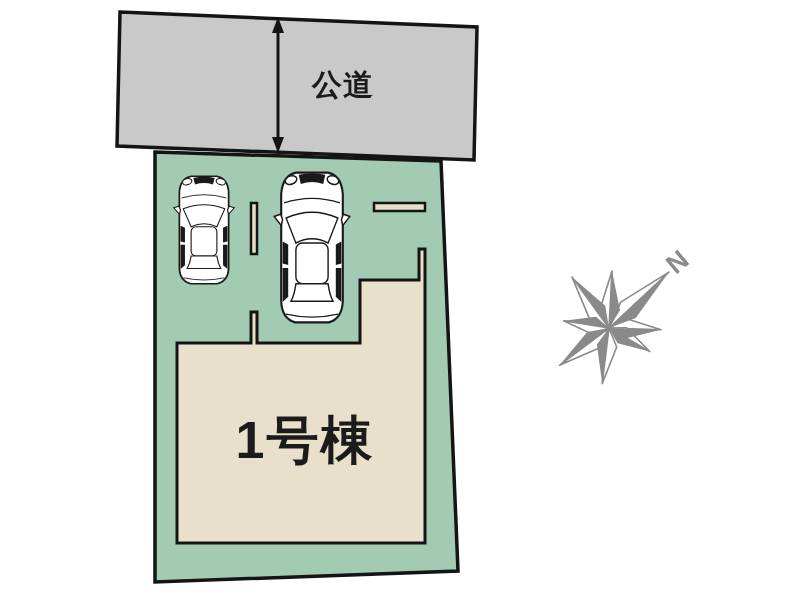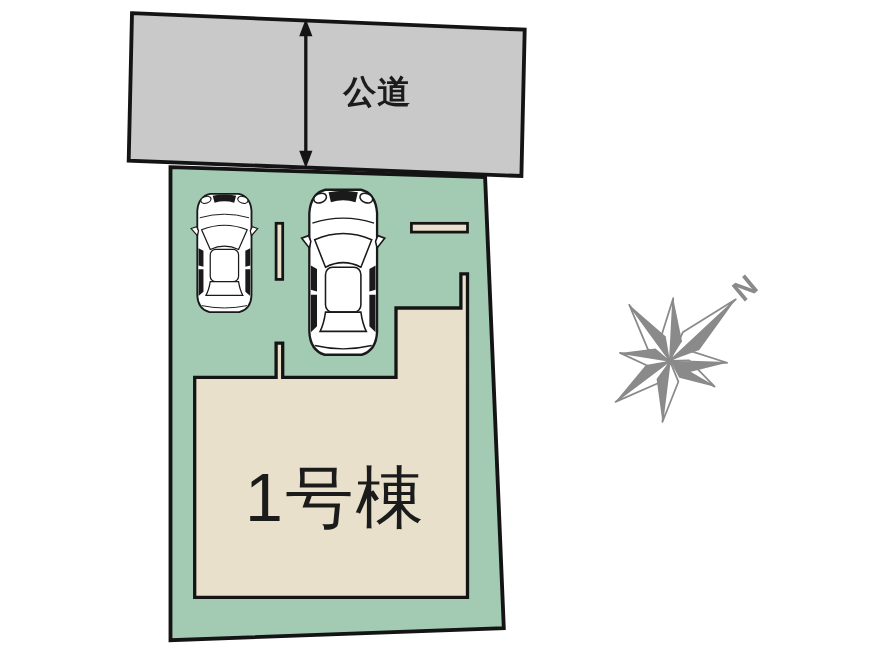--- a/index.html
+++ b/index.html
@@ -18,24 +18,23 @@
     white-space:nowrap;
     text-align:center;
   }
   .road-label{
     font-size:30px;
     font-weight:600;
     line-height:37px;
     letter-spacing:1px;
   }
   .building-label{
-    font-size:62px;
-    font-weight:400;
+    font-size:52px;
+    font-weight:700;
     letter-spacing:2px;
-    margin-top:12px;
   }
   .north-label{
     position:absolute;
     font-size:27px;
     font-weight:700;
     color:#8a8a8a;
     transform:rotate(-40deg);
   }
 </style>
 </head>

